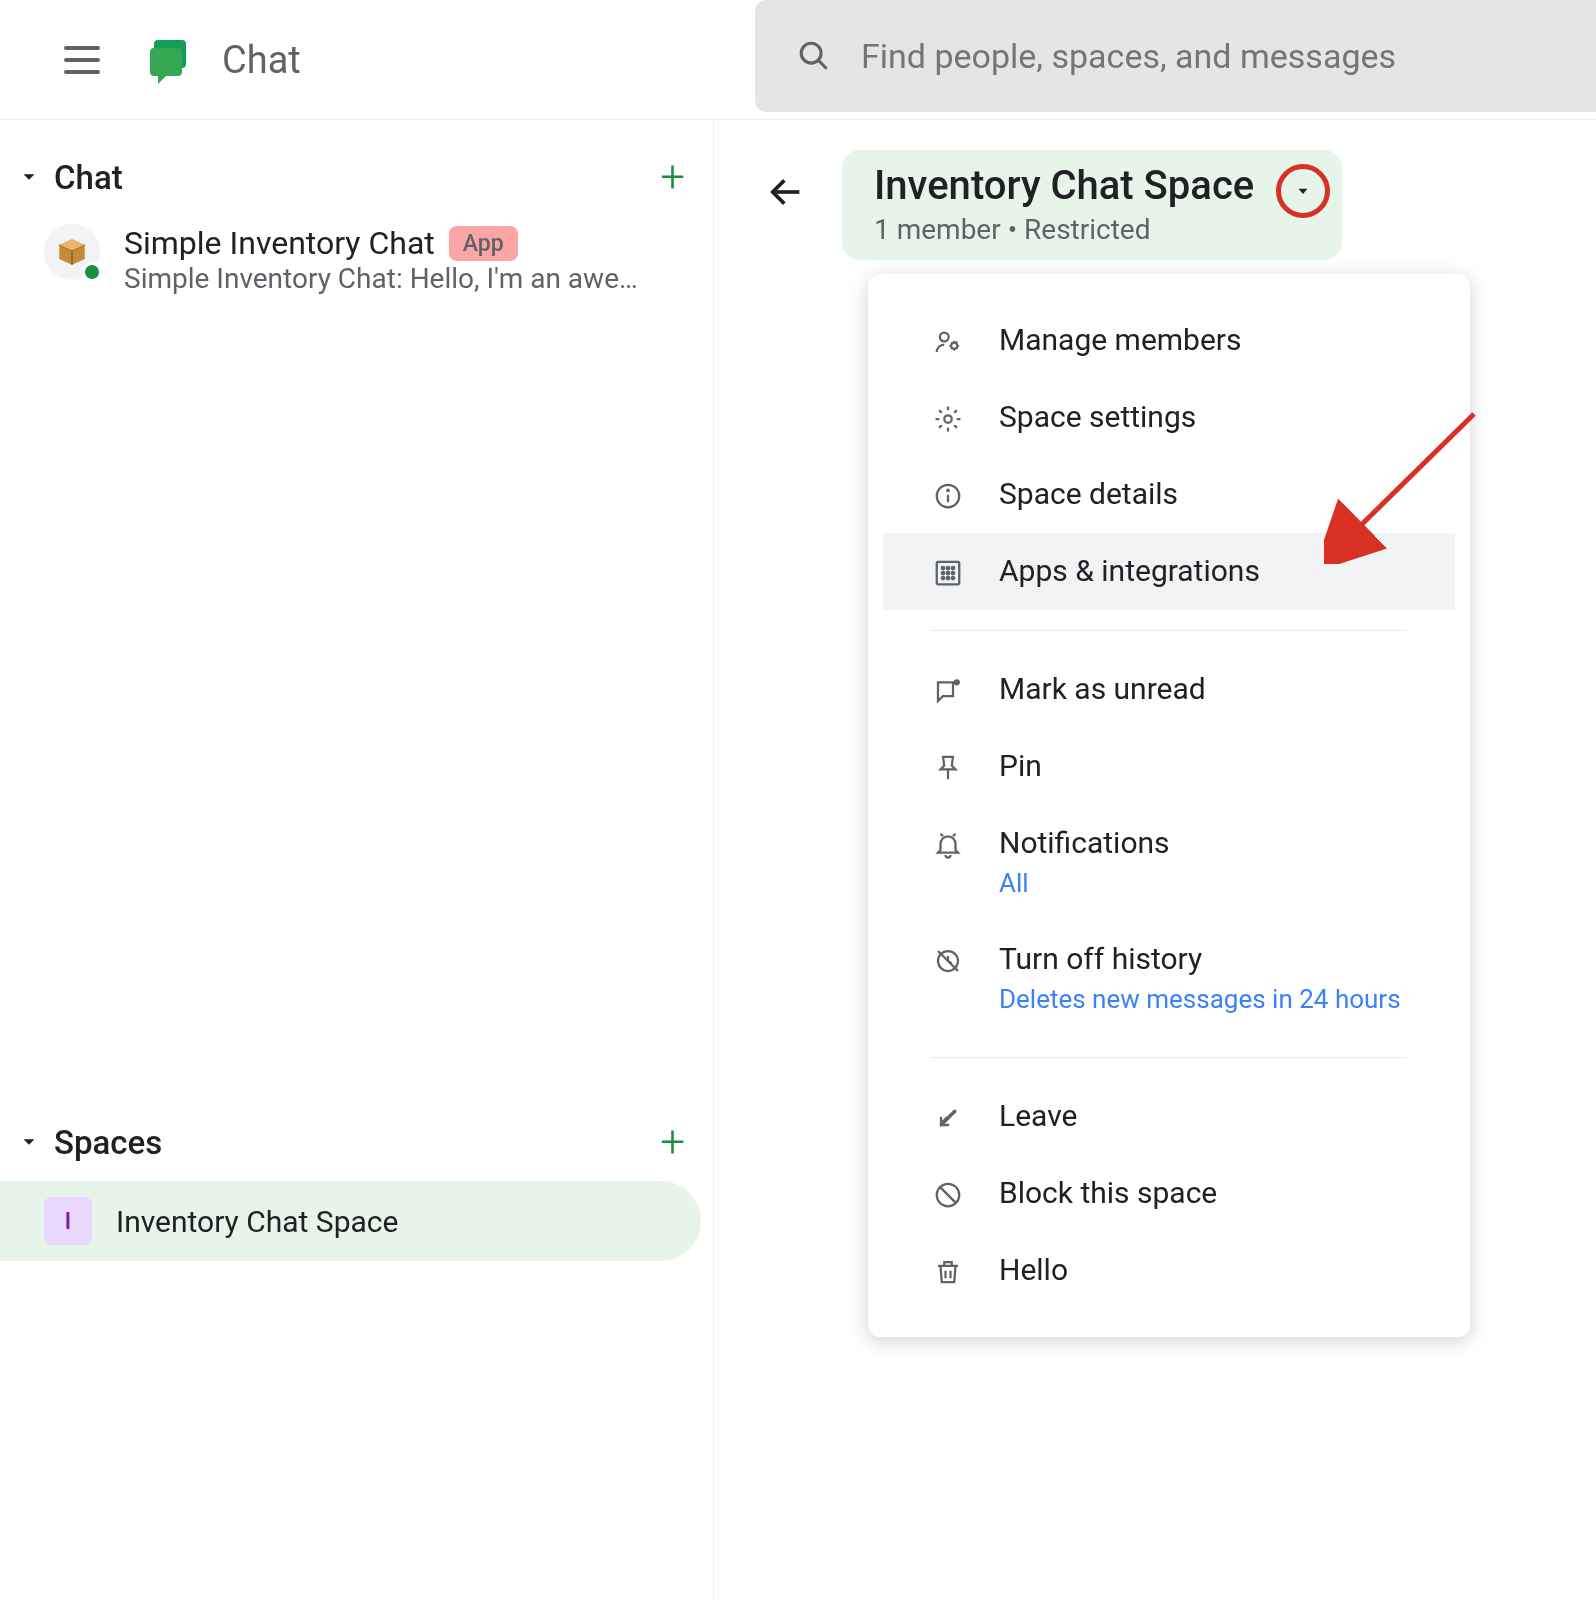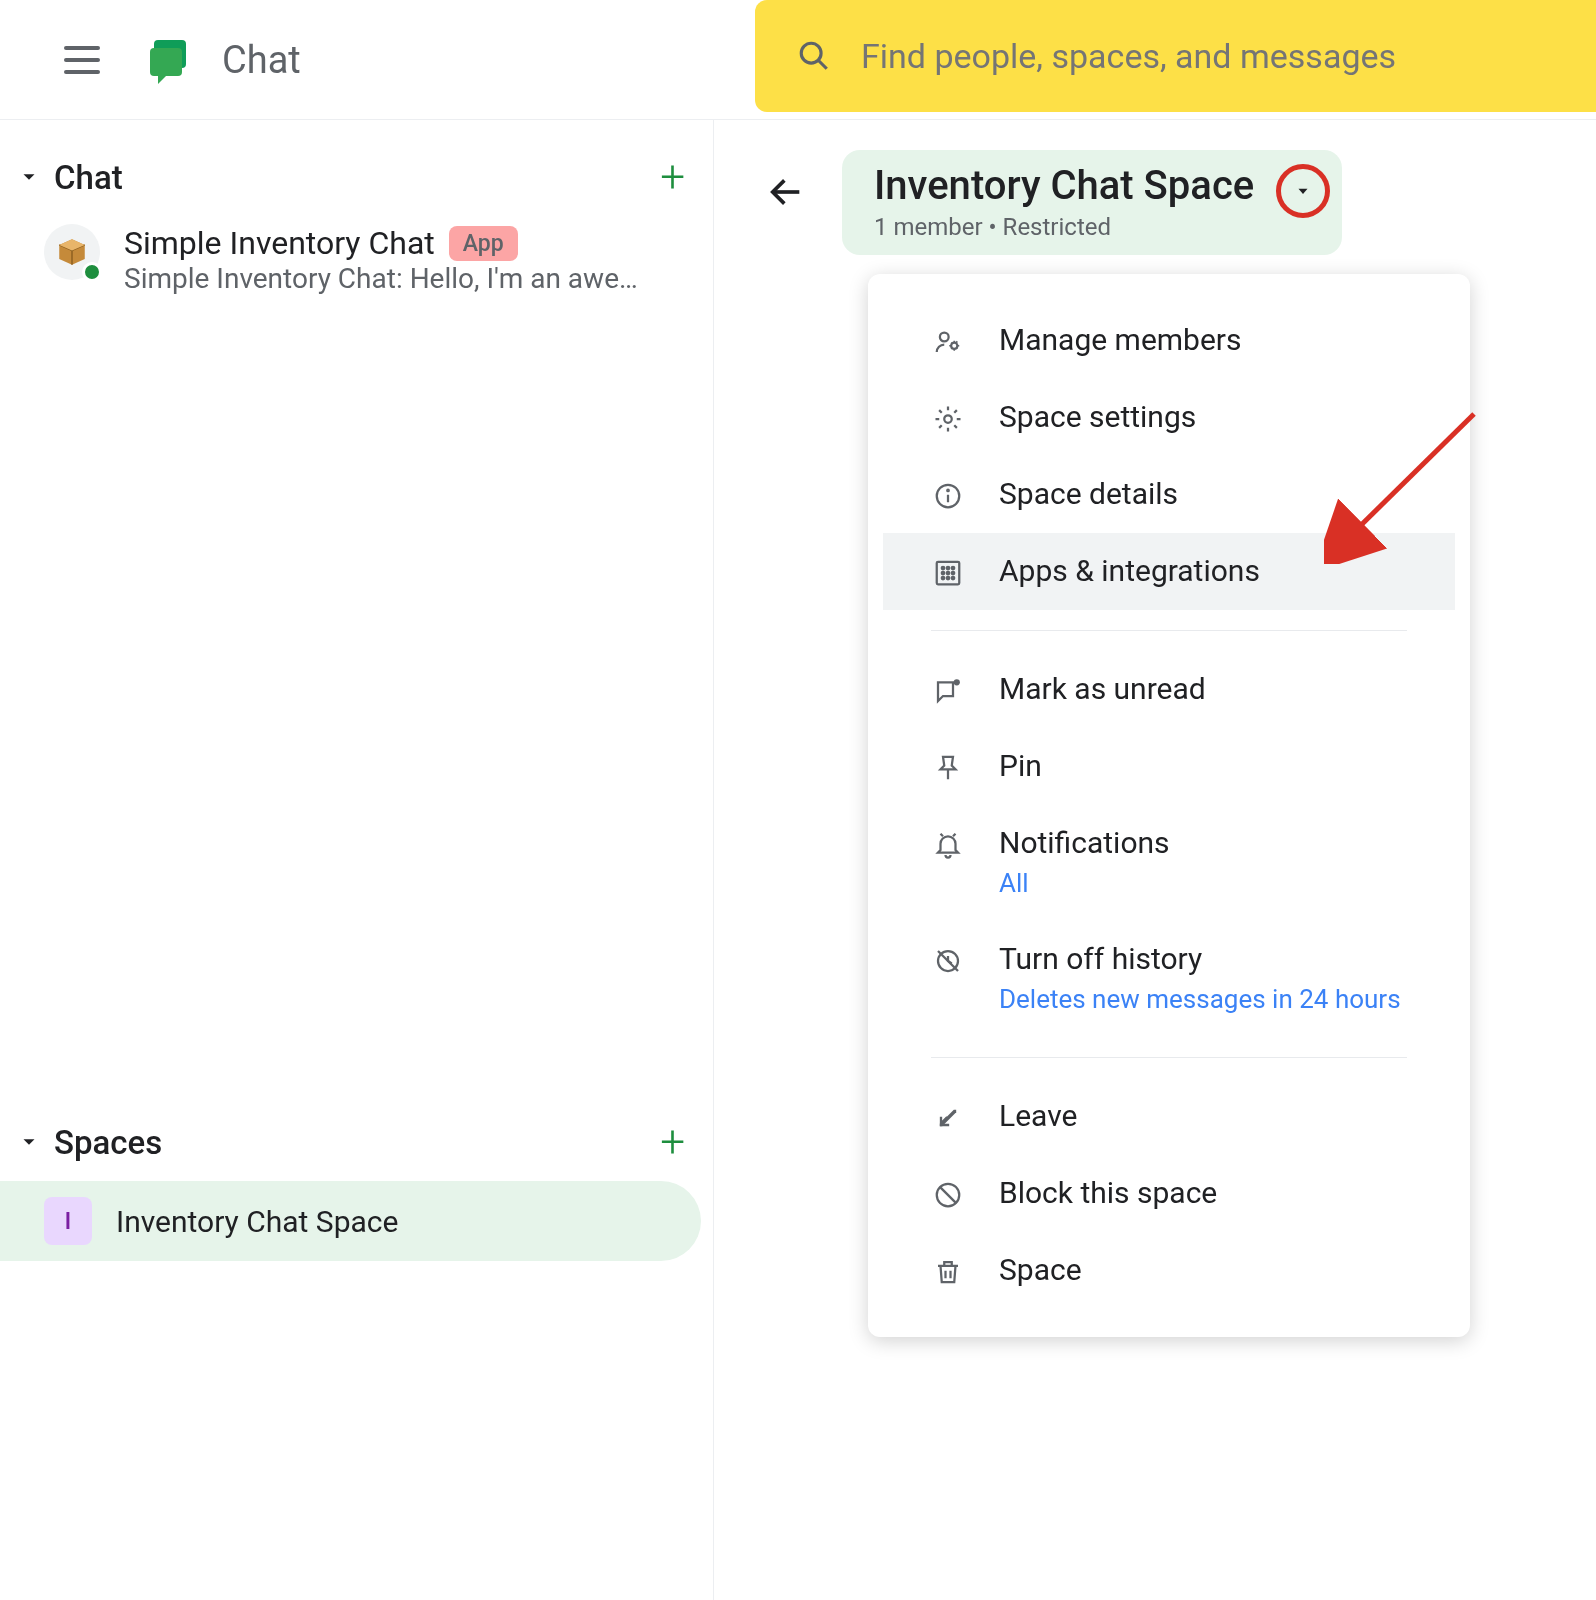--- a/index.html
+++ b/index.html
@@ -4,21 +4,21 @@
 <style>
   * { box-sizing: border-box; margin: 0; padding: 0; font-family: 'Google Sans', Roboto, Arial, sans-serif; }
   body { width: 1596px; height: 1600px; background: #fff; font-size: 16px; color: #202124; overflow: hidden; }
 
   
   .topbar { height: 120px; display: flex; align-items: center; position: relative; border-bottom: 1px solid #eceef1; }
   .hamburger { width: 36px; height: 28px; margin-left: 64px; cursor: pointer; }
   .hamburger div { height: 4px; background: #5f6368; margin-bottom: 8px; border-radius: 2px; }
   .logo { display: flex; align-items: center; margin-left: 46px; gap: 28px; }
   .app-name { font-size: 38px; color: #5f6368; }
-  .search { position:absolute; left:755px; right:0; top:0; height: 112px; background: #fde047; border-radius: 12px 0 0 12px; display:flex; align-items:center; padding-left: 42px; gap: 30px; }
+  .search { position:absolute; left:755px; right:0; top:0; height: 112px; background: #e5e5e5; border-radius: 12px 0 0 12px; display:flex; align-items:center; padding-left: 42px; gap: 30px; }
   .search input { border:none; background:transparent; outline:none; font-size: 34px; color:#5f6368; flex:1; }
 
   
   .main { display:flex; height: calc(100% - 120px); }
   .sidebar { width: 714px; border-right: 1px solid #eceef1; padding-top: 18px; }
   .side-section-header { display:flex; align-items:center; height: 78px; padding-left: 18px; font-size: 33px; font-weight:500; position:relative; }
   .side-section-header .chev { margin-right: 14px; }
   .side-add { position:absolute; right:28px; color:#1e8e3e; font-size: 44px; font-weight:300; cursor:pointer; }
 
   .chat-item { display:flex; align-items:flex-start; padding: 8px 18px 8px 44px; }
@@ -35,21 +35,21 @@
   .space-item { display:flex; align-items:center; height: 80px; padding-left: 44px; background:#e6f4ea; border-radius: 0 40px 40px 0; margin-right: 12px; gap:24px; }
   .space-avatar { width:48px; height:48px; border-radius:8px; background:#e9d7fe; display:flex; align-items:center; justify-content:center; color:#7b1fa2; font-weight:500; font-size:24px; }
   .space-name { font-size: 30px; color:#202124; }
 
   
   .content { flex:1; position:relative; }
   .space-header { position:absolute; left:52px; top:30px; display:flex; align-items:flex-start; gap: 36px; }
   .back-btn { margin-top: 22px; cursor:pointer; }
   .space-title-block { background:#e6f4ea; border-radius: 18px; padding: 12px 88px 14px 32px; position:relative; }
   .space-title { font-size: 40px; font-weight:500; }
-  .space-sub { font-size: 24px; color:#5f6368; margin-top: 4px; }
+  .space-sub { font-size: 28px; color:#5f6368; margin-top: 4px; }
   .dropdown-circle { position:absolute; right:12px; top:14px; width:54px; height:54px; border:5px solid #d93025; border-radius:50%; display:flex; align-items:center; justify-content:center; cursor:pointer; }
 
   
   .menu { position:absolute; left: 154px; top: 154px; width: 602px; background:#fff; border-radius: 12px; box-shadow: 0 4px 20px rgba(0,0,0,.18); padding: 28px 15px; z-index: 20; }
   .menu-item { display:flex; align-items:flex-start; padding: 20px 48px; gap: 34px; cursor:pointer; min-height:76px; }
   .menu-item.highlight { background:#f1f3f4; }
   .menu-icon { width:34px; height:34px; flex-shrink:0; color:#5f6368; display:flex; align-items:center; justify-content:center; margin-top:3px; }
   .menu-text .mt-title { font-size:30px; color:#202124; }
   .menu-text .mt-sub { font-size:26px; color:#3b82f6; margin-top:6px; max-width: 430px; line-height:1.35; }
   .menu-divider { height:1px; background:#e8eaed; margin: 20px 48px; }
@@ -293,21 +293,21 @@
 
       <div class="menu-item">
         <div class="menu-icon">
           <svg width="30" height="30" viewBox="0 0 24 24" fill="none" stroke="#5f6368" stroke-width="1.8">
               <path d="M4 7h16M9 7V4h6v3M6 7l1 13h10l1-13"></path>
               <line x1="10" y1="11" x2="10" y2="17"></line>
               <line x1="14" y1="11" x2="14" y2="17"></line>
             </svg>
         </div>
         <div class="menu-text">
-          <div class="mt-title">Space</div>
+          <div class="mt-title">Hello</div>
         </div>
       </div>
 
     </div>
 
     <svg class="arrow-ann" width="160" height="160" viewBox="0 0 160 160">
       <defs>
           <marker id="ah" markerWidth="14" markerHeight="14" refX="3" refY="7" orient="auto">
             <path d="M0 0 L14 7 L0 14 z" fill="#d93025"></path>
           </marker>

